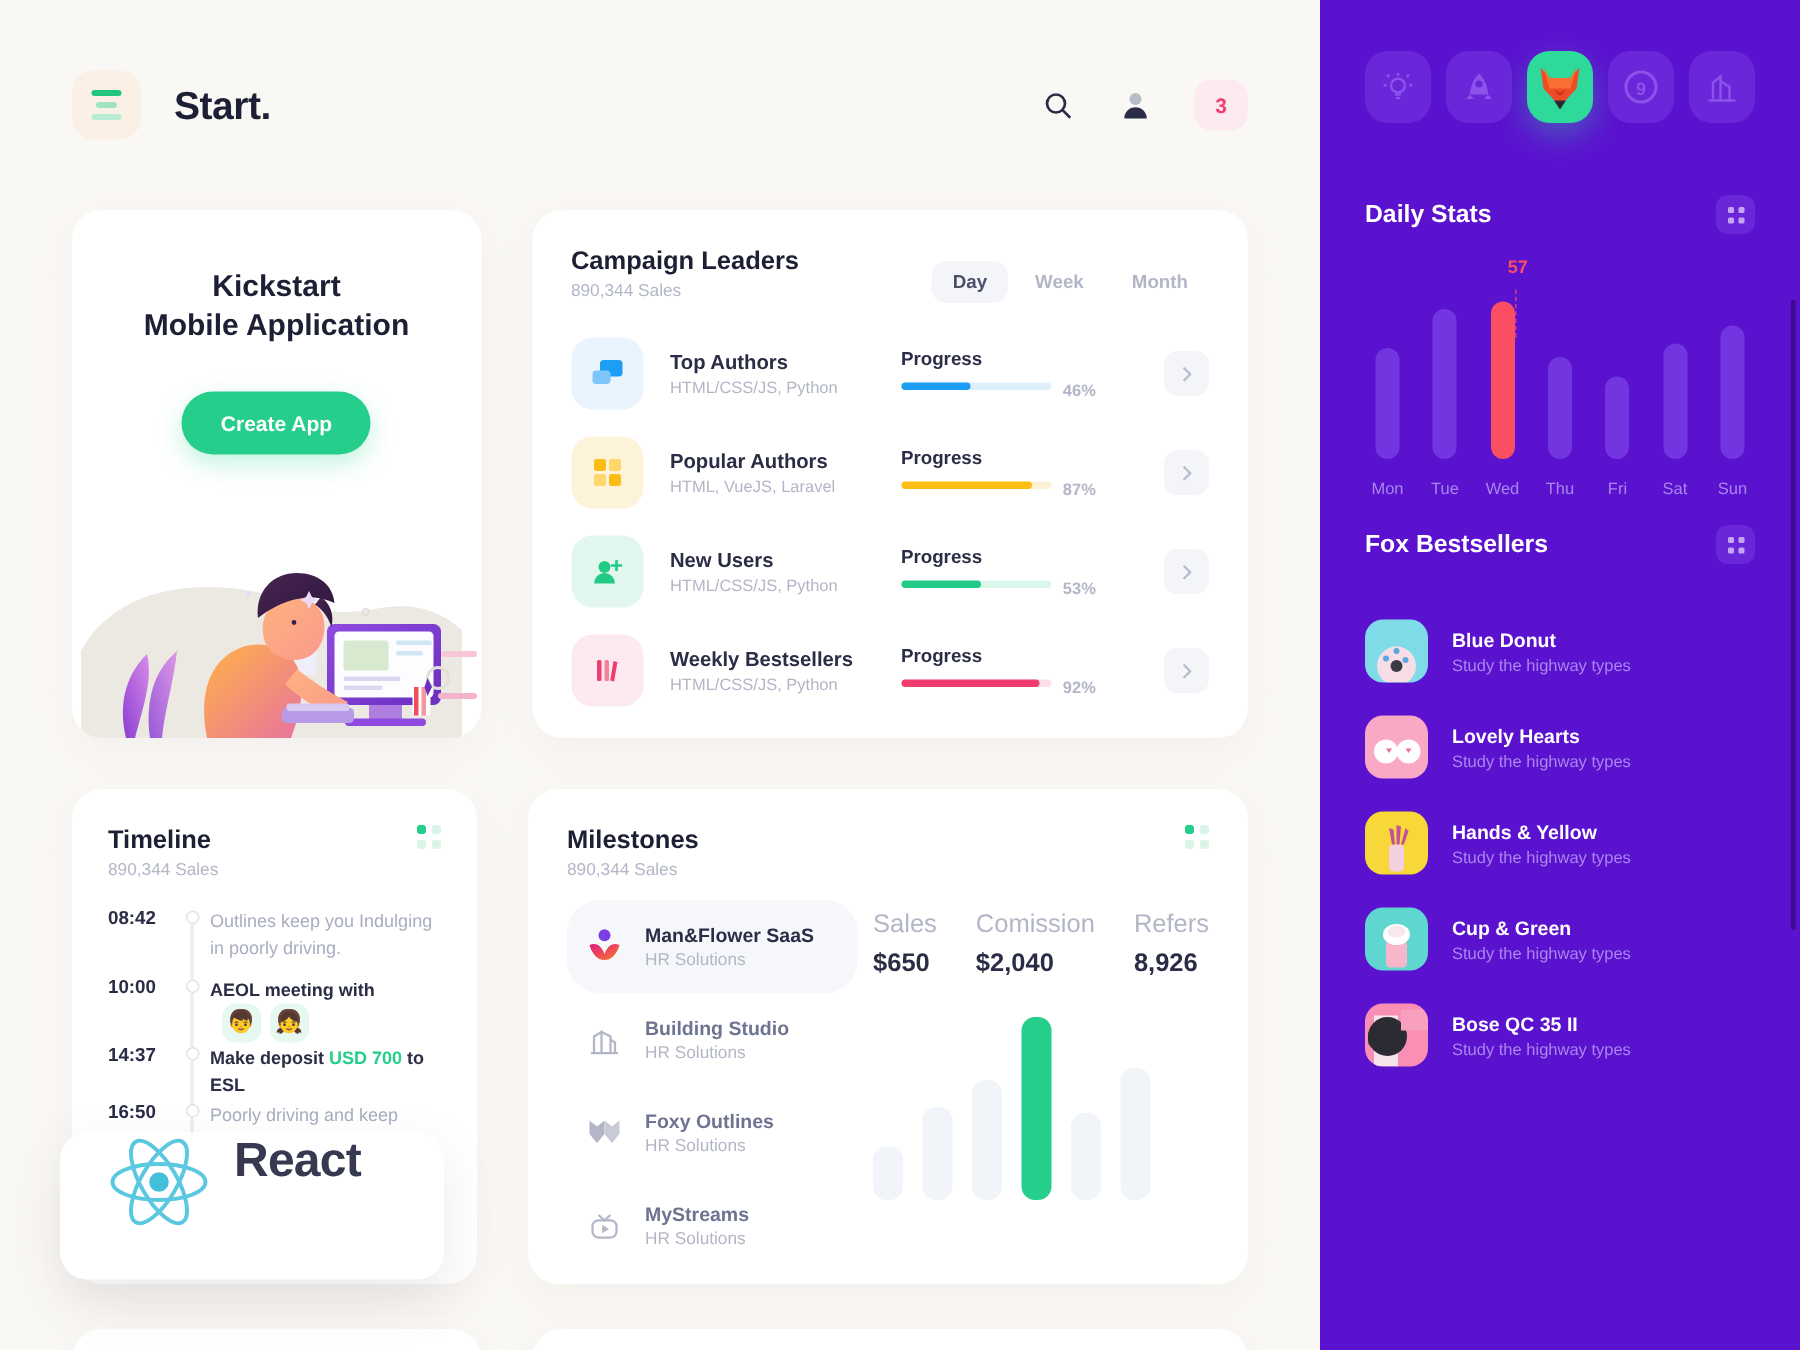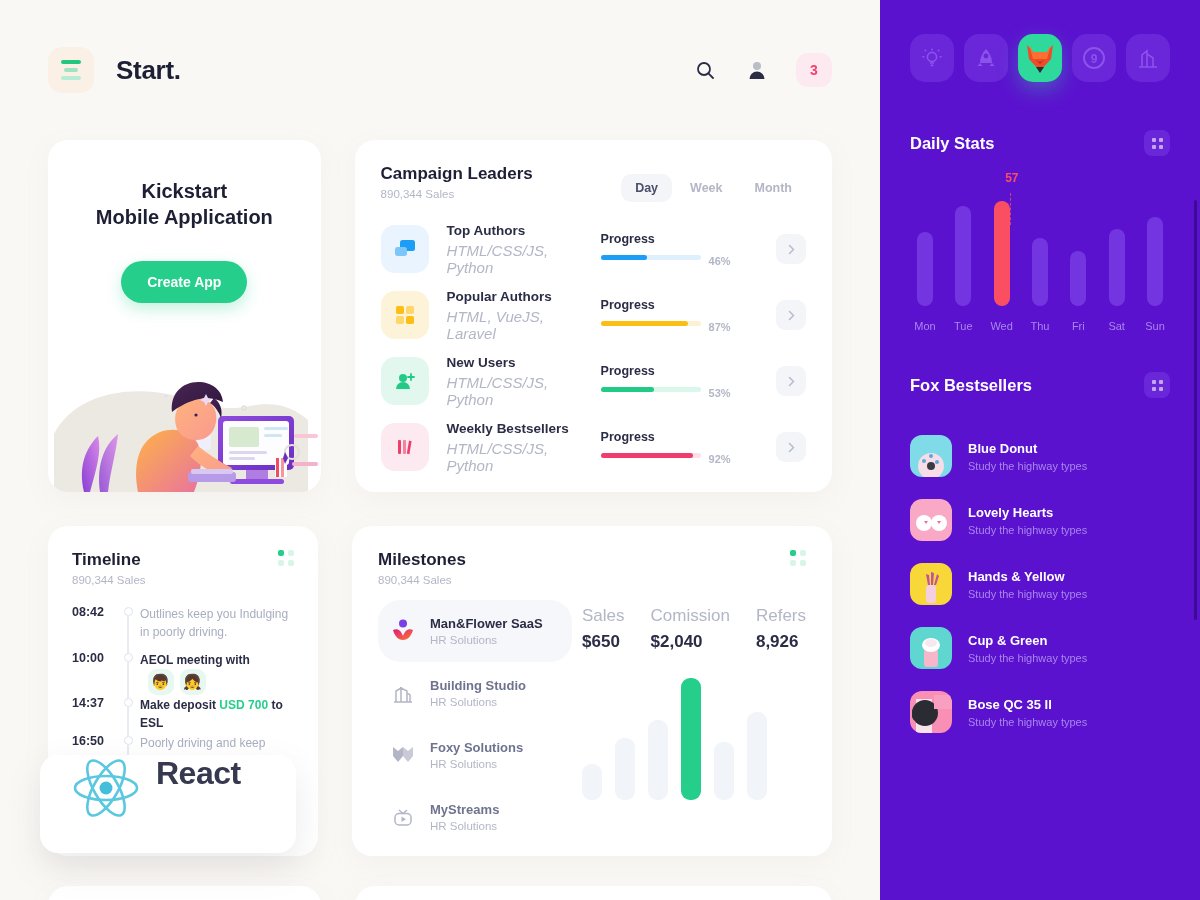--- a/index.html
+++ b/index.html
@@ -68,21 +68,21 @@
     padding: 7px 14px; border-radius: 10px; font-size: 12.5px;
     color: #b3b6c6; font-weight: 600; cursor: pointer;
   }
   .tab.active { background: #f3f5f9; color: #4a4e69; }
 
   .camp-list { margin-top: 14px; }
   .camp-row { display: flex; align-items: center; height: 66px; }
   .camp-icon { width: 48px; height: 48px; border-radius: 14px; display: flex; align-items: center; justify-content: center; flex: none; }
   .camp-text { margin-left: 18px; width: 140px; }
   .camp-name { font-size: 13.5px; font-weight: 700; color: #2a2d45; }
-  .camp-tech { font-size: 15px; color: #b3b6c6; margin-top: 4px; font-style: italic; }
+  .camp-tech { font-size: 11px; color: #b3b6c6; margin-top: 4px; }
   .camp-prog { margin-left: 14px; width: 130px; }
   .prog-label { font-size: 12.5px; font-weight: 700; color: #2a2d45; }
   .prog-wrap { display: flex; align-items: flex-start; gap: 8px; margin-top: 9px; }
   .prog-track { flex: 1; height: 5px; border-radius: 3px; position: relative; }
   .prog-fill { position: absolute; left: 0; top: 0; bottom: 0; border-radius: 3px; }
   .prog-pct { font-size: 11px; color: #b3b6c6; font-weight: 600; }
   .chev-btn {
     margin-left: auto; width: 30px; height: 30px; border-radius: 9px;
     background: #f3f5f9; display: flex; align-items: center; justify-content: center;
     cursor: pointer; flex: none;
@@ -507,21 +507,21 @@
                 </div>
               </div>
               <div class="ms-row">
                 <div class="ms-ico">
                   <svg width="22" height="20" viewBox="0 0 22 20">
                       <path d="M1 2l5 4 5-4v9l-5 6-5-6z" fill="#b3b6c6"></path>
                       <path d="M11 2l5 4 5-4v9l-5 6-5-6z" fill="#c8cad6"></path>
                     </svg>
                 </div>
                 <div class="ms-txt">
-                  <div class="ms-name">Foxy Solutions</div>
+                  <div class="ms-name">Foxy Outlines</div>
                   <div class="ms-sub">HR Solutions</div>
                 </div>
               </div>
               <div class="ms-row">
                 <div class="ms-ico">
                   <svg width="22" height="22" viewBox="0 0 22 22" fill="none" stroke="#b3b6c6" stroke-width="1.5">
                       <path d="M7 4L11 7.5 15 4"></path>
                       <rect x="3" y="7.5" width="16" height="11.5" rx="4"></rect>
                       <path d="M9.5 10.5l4.5 2.8-4.5 2.8z" fill="#b3b6c6" stroke="none"></path>
                     </svg>
@@ -654,21 +654,21 @@
         <div class="dcol">
           <div class="dbar" style="height: 77px;"></div>
           <div class="dlabel">Sat</div>
         </div>
         <div class="dcol">
           <div class="dbar" style="height: 89px;"></div>
           <div class="dlabel">Sun</div>
         </div>
       </div>
 
-    <div class="side-head" style="margin-top:40px">
+    <div class="side-head" style="margin-top:18px">
       <div class="side-title">Fox Bestsellers</div>
       <div class="side-menu">
         <div class="sm-grid">
             <div class="smd"></div>
             <div class="smd"></div>
             <div class="smd"></div>
             <div class="smd"></div>
           </div>
       </div>
     </div>

